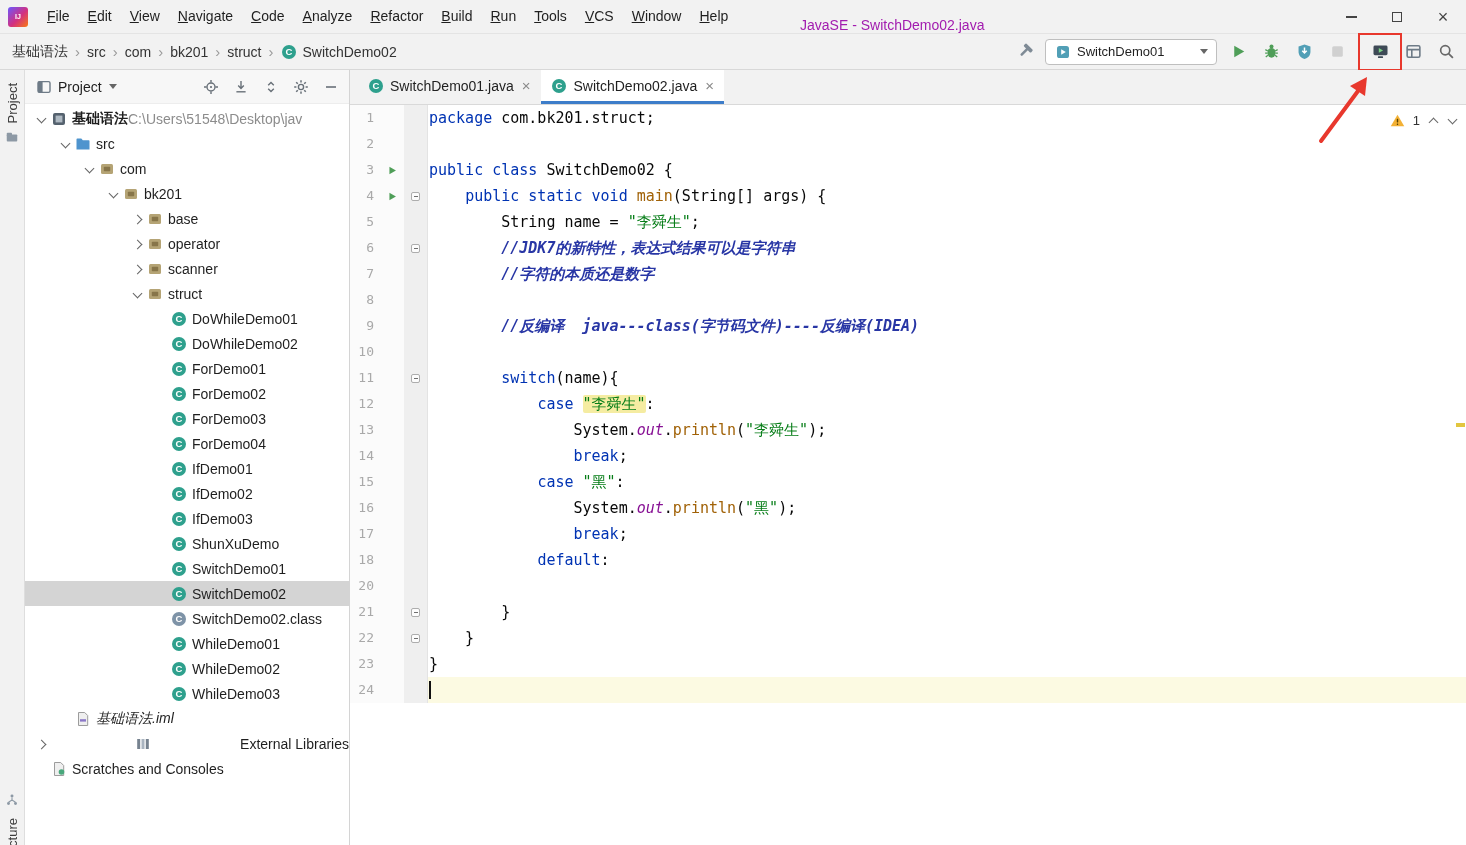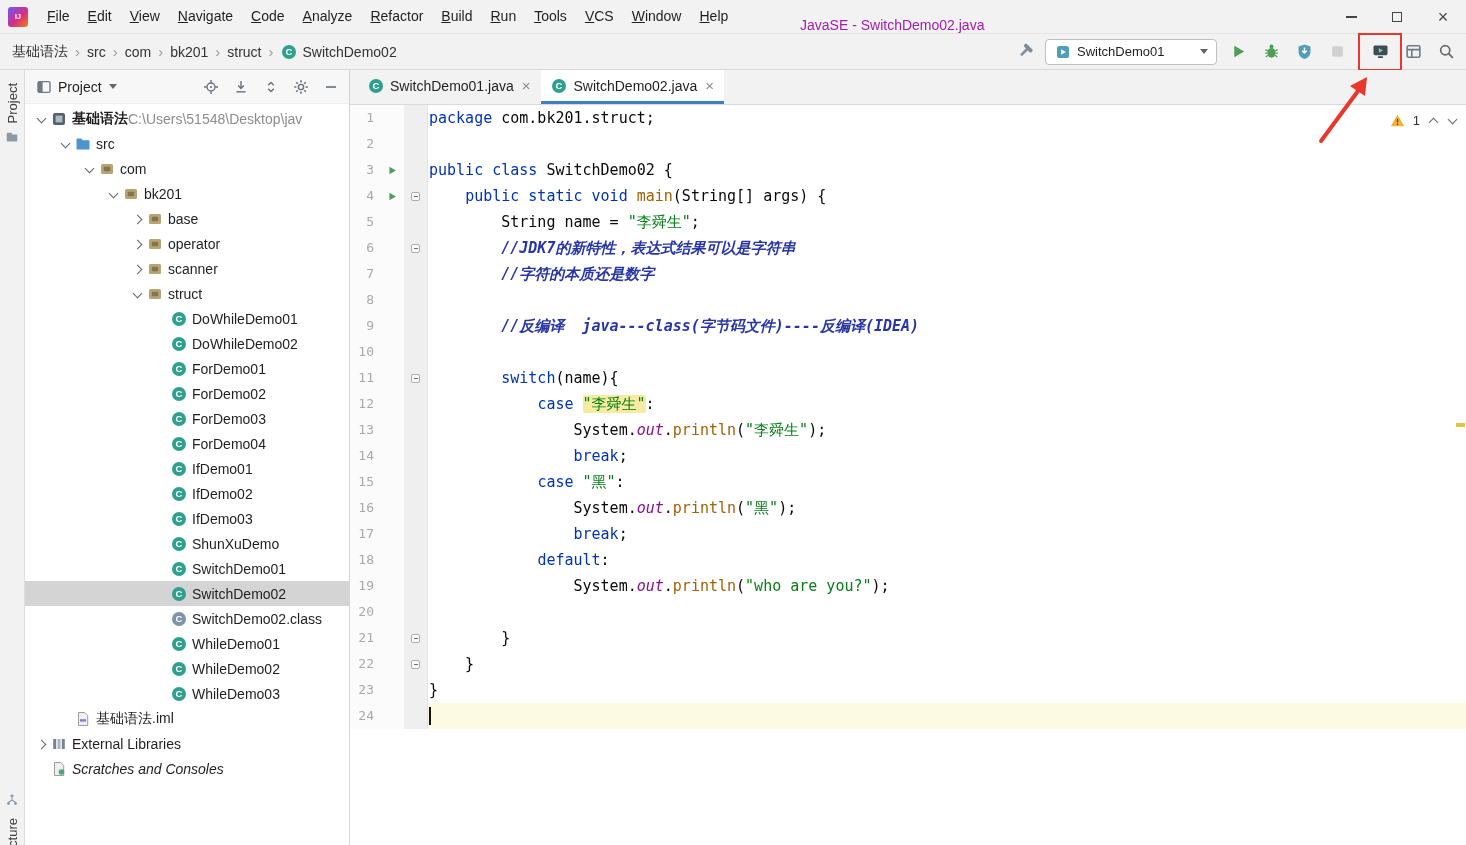--- a/index.html
+++ b/index.html
@@ -537,42 +537,42 @@
         <div class="trow" style="padding-left: 128px;">
           <span class="chev none"></span>
           <span class="ic">
             <svg viewBox="0 0 16 16">
               <circle cx="8" cy="8" r="7" fill="#2EA08D"></circle>
               <text x="8" y="11" text-anchor="middle" font-size="9.5" font-weight="bold" fill="#fff" font-family="Liberation Sans,sans-serif">C</text>
             </svg>
           </span>
           <span class="tlabel">WhileDemo03</span>
         </div>
-        <div class="trow" style="padding-left: 32px;">
+        <div class="trow" style="padding-left: 32px; font-style: italic;">
           <span class="chev none"></span>
           <span class="ic">
             <svg viewBox="0 0 16 16">
               <path d="M3.5 1.5h6.2l3 3V14.5H3.5z" fill="#EFEFEF" stroke="#9C9C9C"></path>
               <rect x="5" y="8.2" width="6" height="2.4" fill="#8B78C7"></rect>
             </svg>
           </span>
           <span class="tlabel">基础语法.iml</span>
         </div>
-        <div class="trow" style="padding-left: 8px;">
+        <div class="trow" style="padding-left: 8px; justify-content: space-between;">
           <span class="chev right"></span>
           <span class="ic">
             <svg viewBox="0 0 16 16">
               <rect x="2.2" y="3" width="3" height="10" fill="#76828F"></rect>
               <rect x="6.5" y="3" width="3" height="10" fill="#A9B4C0"></rect>
               <rect x="10.8" y="3" width="3" height="10" fill="#76828F"></rect>
             </svg>
           </span>
           <span class="tlabel">External Libraries</span>
         </div>
-        <div class="trow" style="padding-left: 8px; font-style: italic;">
+        <div class="trow" style="padding-left: 8px;">
           <span class="chev none"></span>
           <span class="ic">
             <svg viewBox="0 0 16 16">
               <path d="M3.5 1.5h6.2l3 3V14.5H3.5z" fill="#EFEFEF" stroke="#9C9C9C"></path>
               <circle cx="10.5" cy="11" r="2.8" fill="#49A87C"></circle>
             </svg>
           </span>
           <span class="tlabel">Scratches and Consoles</span>
         </div>
       </div>
@@ -753,28 +753,20 @@
             </div>
             <div class="codeln"><span class="tok-pl">                </span><span class="tok-kw">break</span><span class="tok-pl">;</span></div>
           </div>
           <div class="crow">
             <div class="gut">
               <span class="ln">18</span>
               <span class="runc"></span>
               <span class="foldc"></span>
             </div>
             <div class="codeln"><span class="tok-pl">            </span><span class="tok-kw">default</span><span class="tok-pl">:</span></div>
-          </div>
-          <div class="crow">
-            <div class="gut">
-              <span class="ln">19</span>
-              <span class="runc"></span>
-              <span class="foldc"></span>
-            </div>
-            <div class="codeln"><span class="tok-pl">                System.</span><span class="tok-fld">out</span><span class="tok-pl">.</span><span class="tok-mth">println</span><span class="tok-pl">(</span><span class="tok-str">"who are you?"</span><span class="tok-pl">);</span></div>
           </div>
           <div class="crow">
             <div class="gut">
               <span class="ln">20</span>
               <span class="runc"></span>
               <span class="foldc"></span>
             </div>
             <div class="codeln"></div>
           </div>
           <div class="crow">

